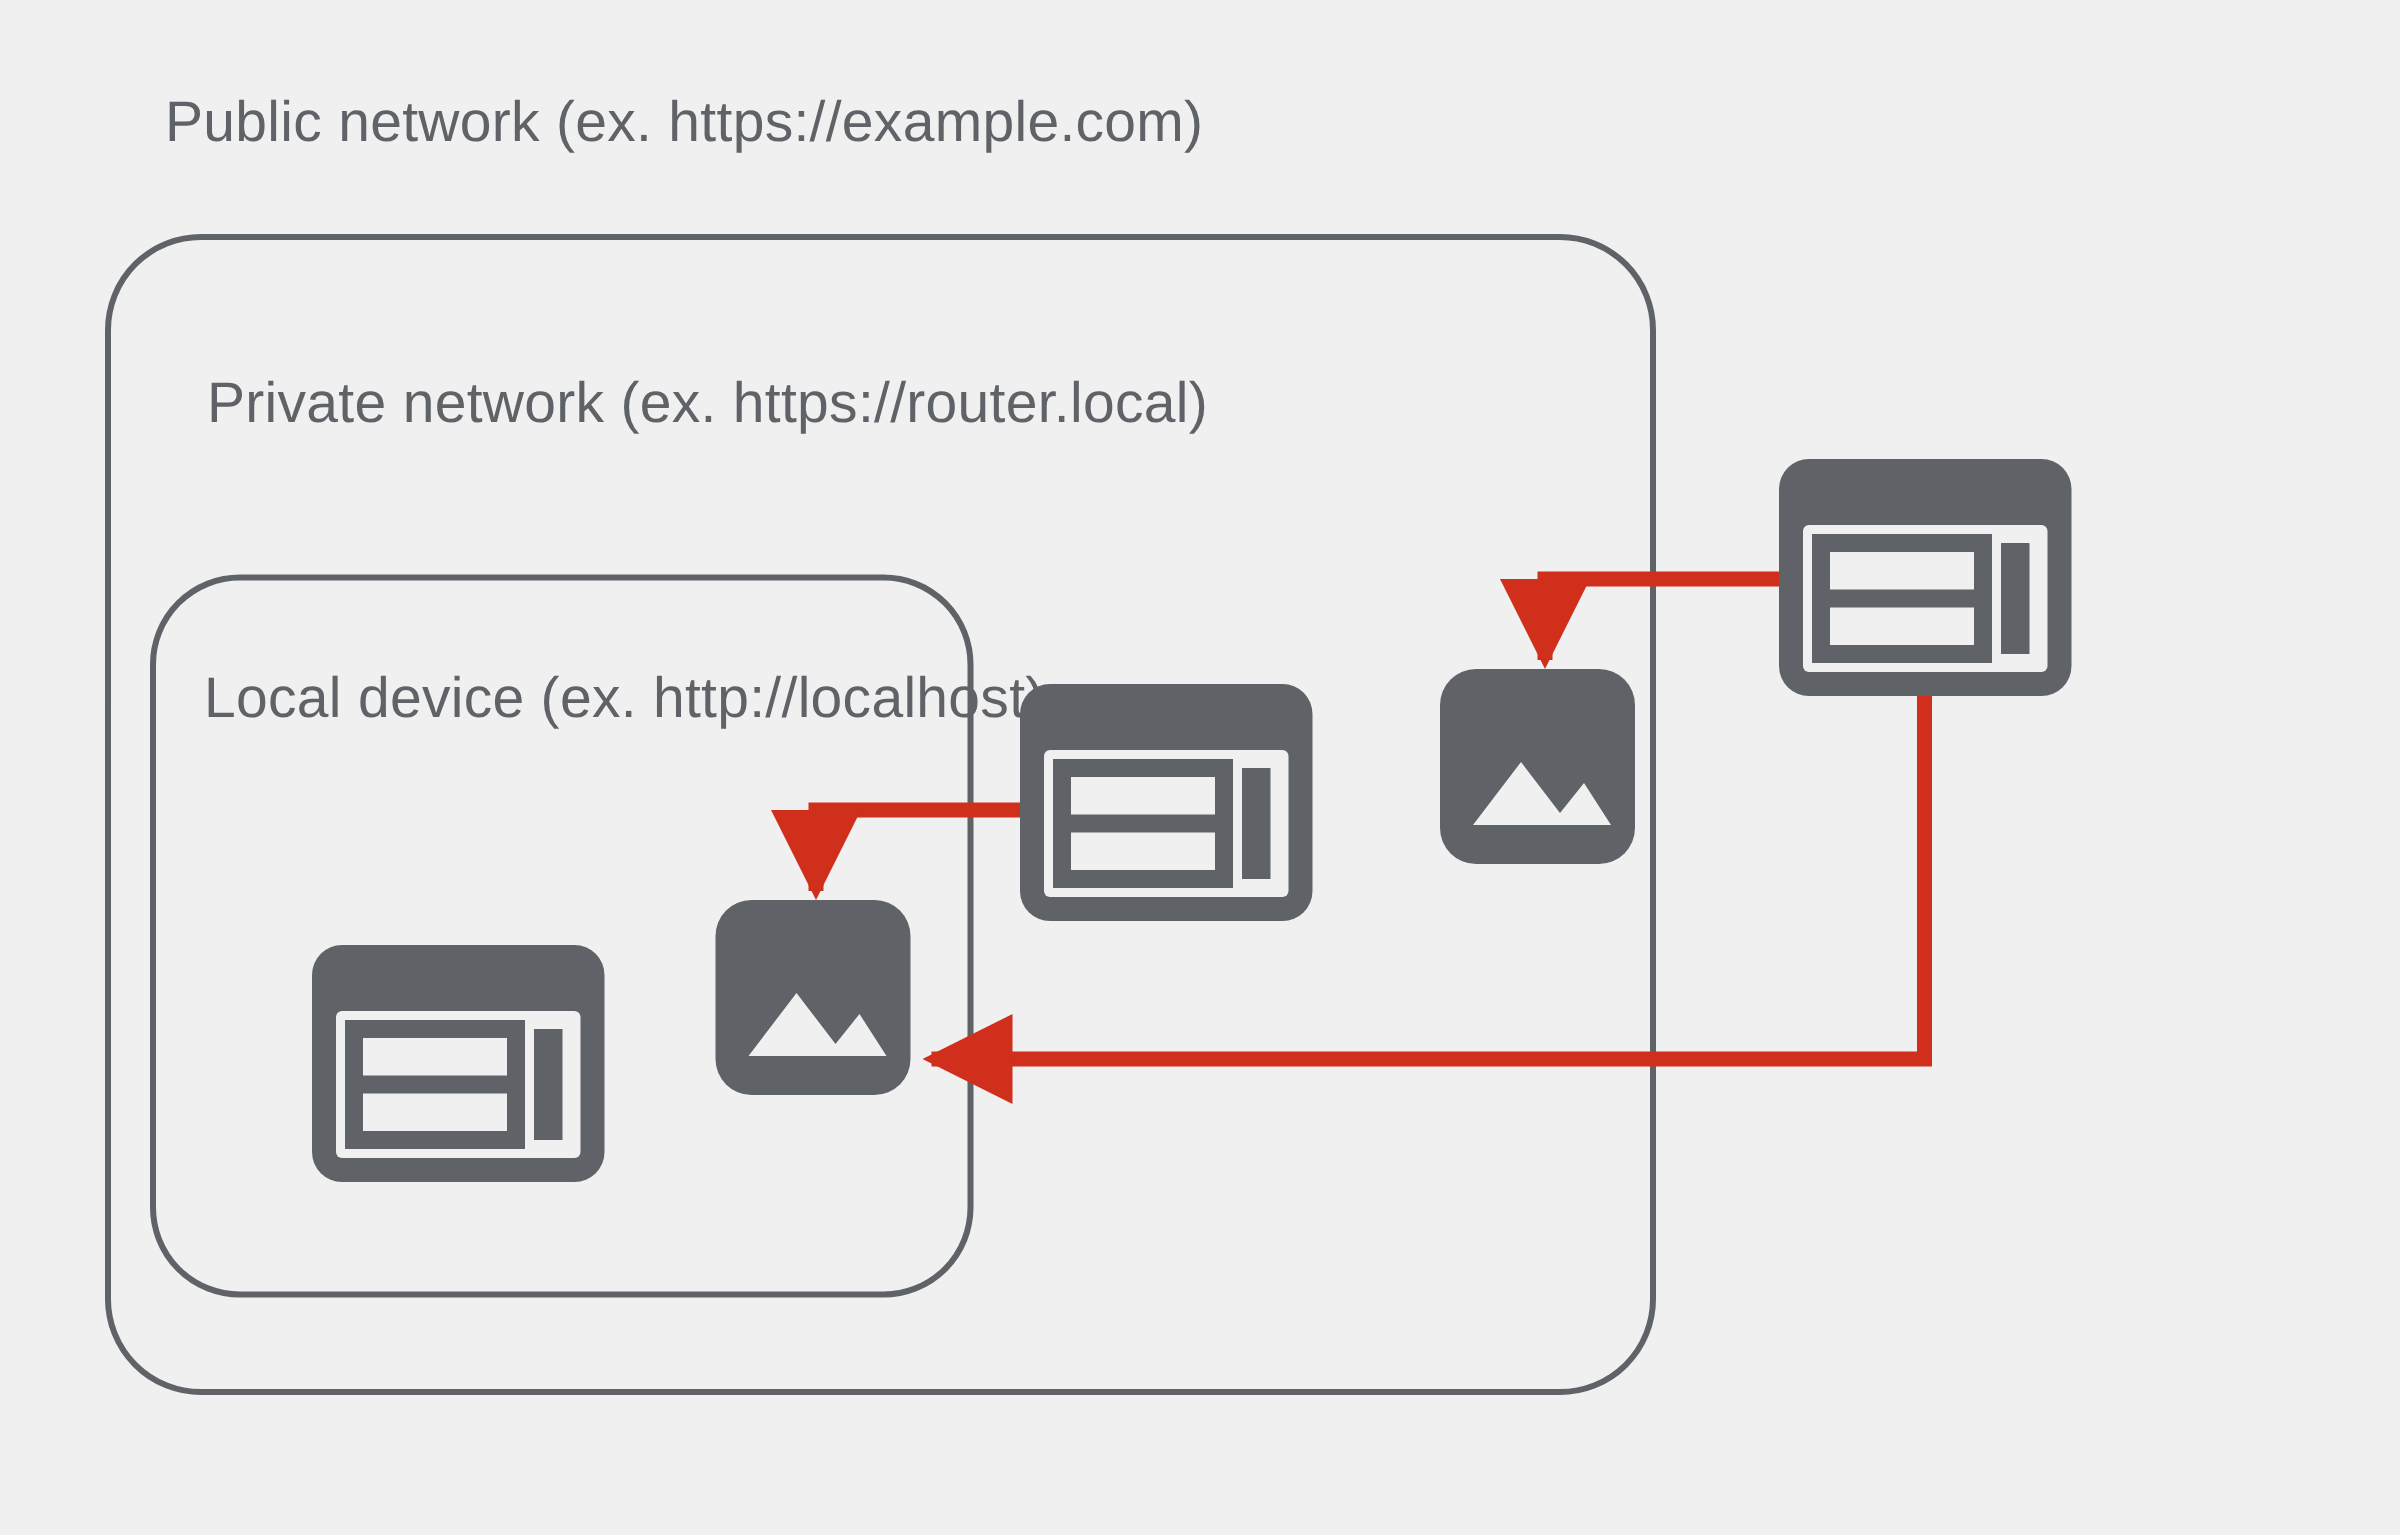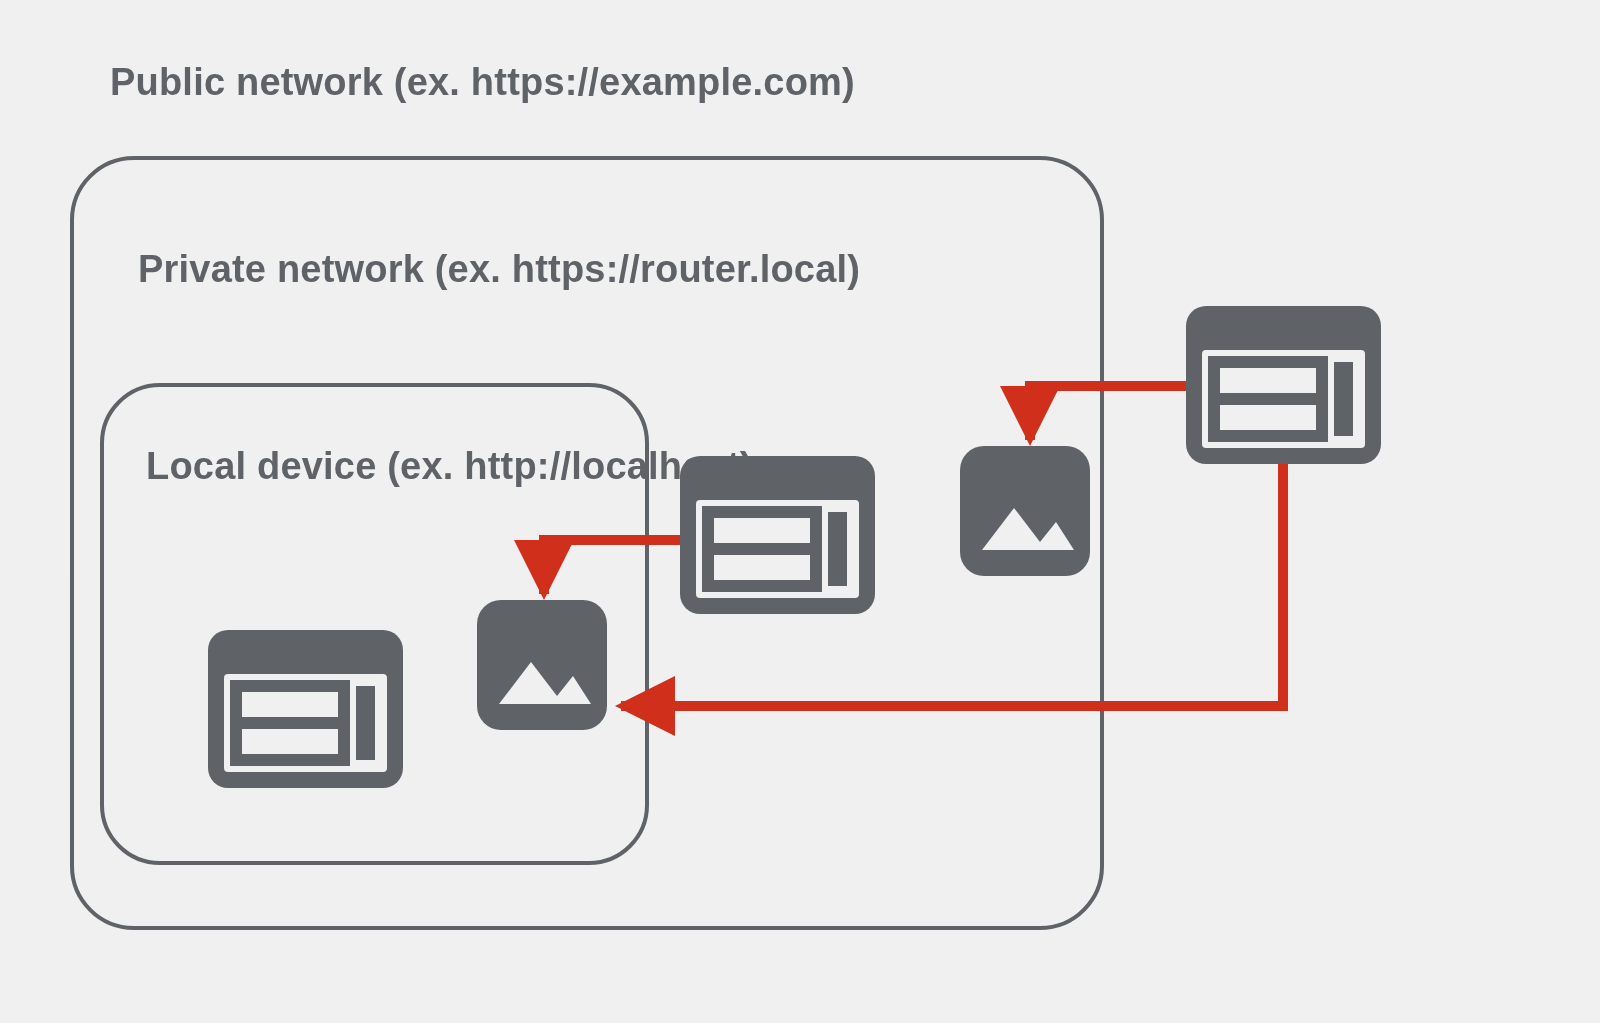--- a/index.html
+++ b/index.html
@@ -15,34 +15,34 @@
   .stage {
     position: relative;
     width: 1600px;
     height: 1023px;
   }
   svg { display: block; }
   .label {
     position: absolute;
     font-size: 38px;
     letter-spacing: 0.2px;
-    font-weight: 700;
+    font-weight: 400;
     white-space: nowrap;
   }
 </style>
 </head>
 <body>
 
 <div class="stage">
 
   <div class="label" style="left:110px; top:61px;">Public network (ex. https://example.com)</div>
 
   <div class="label" style="left:138px; top:248px;">Private network (ex. https://router.local)</div>
 
-  <div class="label" style="left:146px; top:445px;">Local device (ex. http://localhost)</div>
+  <div class="label" style="left:136px; top:445px;">Local device (ex. http://localhost)</div>
 
   <svg width="1600" height="1023" viewBox="0 0 1600 1023">
     <defs>
       <marker id="arrowHead" viewBox="0 0 10 10" refX="9" refY="5" markerWidth="6" markerHeight="6" orient="auto-start-reverse" markerUnits="strokeWidth">
         <path d="M 0 0 L 10 5 L 0 10 z" fill="#d02f1c"></path>
       </marker>
 
       <g id="browserIcon">
         <rect x="0" y="0" width="195" height="158" rx="20" ry="20" fill="#5f6368"></rect>
 

